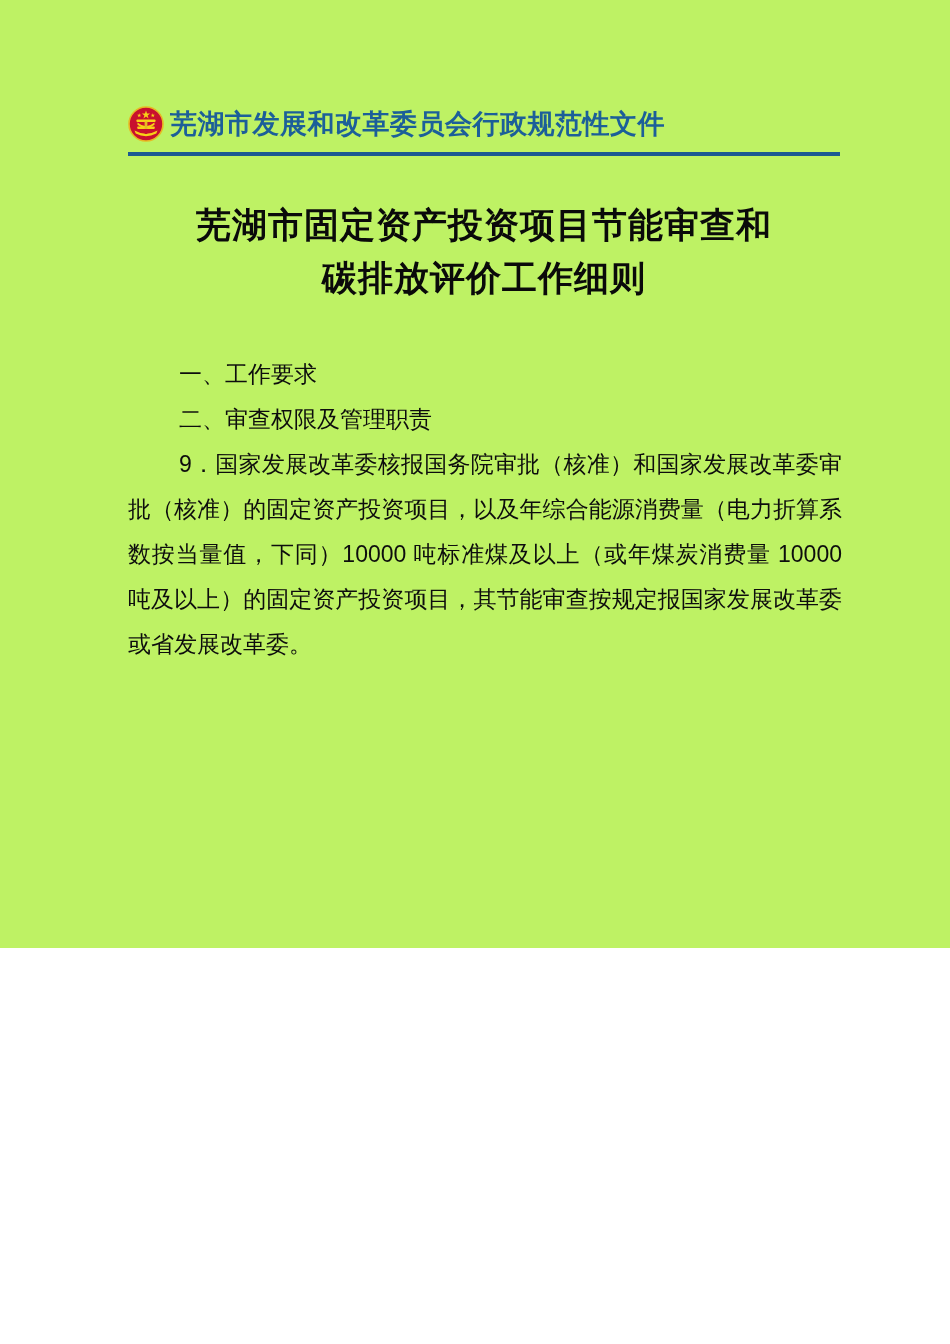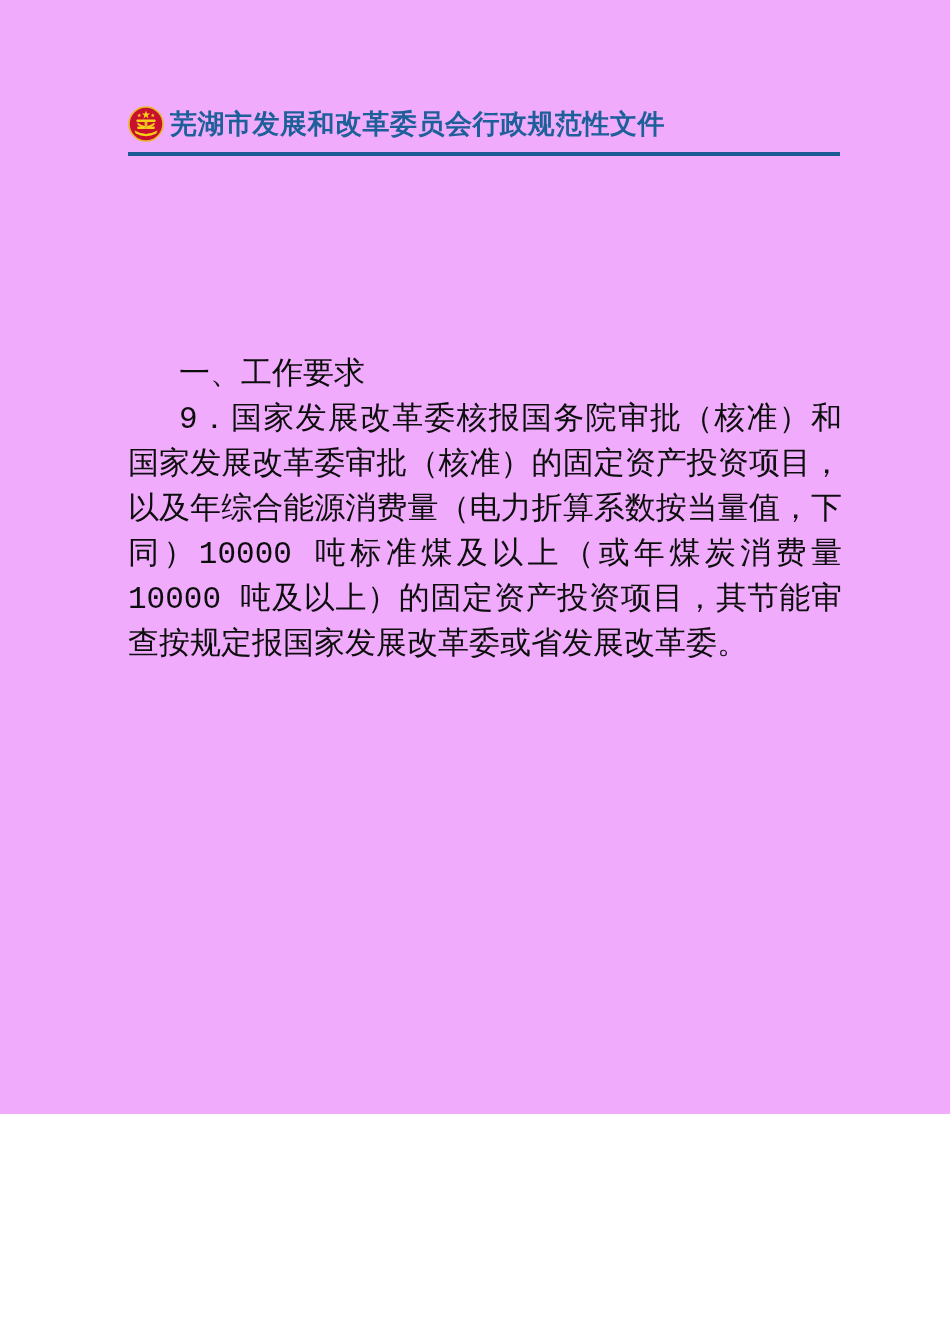--- a/index.html
+++ b/index.html
@@ -6,22 +6,22 @@
     margin: 0;
     padding: 0;
     background: #ffffff;
   }
   body {
     font-family: "Liberation Serif", "DejaVu Serif", serif;
   }
   .page {
     position: relative;
     width: 950px;
-    height: 1114px;
-    background: #f0abfc;
+    height: 948px;
+    background: #bef264;
     overflow: hidden;
     box-sizing: border-box;
   }
 
   
   .doc-header {
     position: absolute;
     left: 128px;
     top: 96px;
     width: 712px;
@@ -72,22 +72,22 @@
     letter-spacing: 1px;
   }
   .doc-title .tline { display: block; }
 
   
   .doc-body {
     position: absolute;
     left: 128px;
     top: 352px;
     width: 714px;
-    font-family: Liberation Mono, monospace;
-    font-size: 31px;
+    font-family: Liberation Sans, sans-serif;
+    font-size: 23px;
     color: #0d0d0d;
     line-height: 45px;
   }
   .doc-body p {
     margin: 0;
     text-align: justify;
     text-justify: inter-ideograph;
     text-indent: 51px;
     letter-spacing: 0px;
   }
@@ -146,23 +146,28 @@
         <rect x="16.6" y="15.5" width="2.8" height="7.5" fill="#e8b923"></rect>
         <path d="M6.5 24.5 q11.5 6.5 23 0 l-1.2 3.0 q-10.3 5.3 -20.6 0 z" fill="#f7d117"></path>
         <circle cx="18" cy="26.4" r="1.5" fill="#c8102e"></circle>
       </svg>
     </span>
     <span class="header-title">芜湖市发展和改革委员会行政规范性文件</span>
   </div>
 
   <div class="header-rule"></div>
 
+  <div class="doc-title">
+    <span class="tline">芜湖市固定资产投资项目节能审查和</span>
+    <span class="tline">碳排放评价工作细则</span>
+  </div>
 
   <div class="doc-body">
     <p class="heading">一、工作要求</p>
+    <p class="heading">二、审查权限及管理职责</p>
     <p>9．国家发展改革委核报国务院审批（核准）和国家发展改革委审批（核准）的固定资产投资项目，以及年综合能源消费量（电力折算系数按当量值，下同）10000 吨标准煤及以上（或年煤炭消费量 10000 吨及以上）的固定资产投资项目，其节能审查按规定报国家发展改革委或省发展改革委。</p>
   </div>
 
   <div class="page-number">- 2 -</div>
   <div class="footer-rule"></div>
   <div class="footer-text">芜湖市发展和改革委员会发布</div>
 
 </div>
 
 </body></html>

